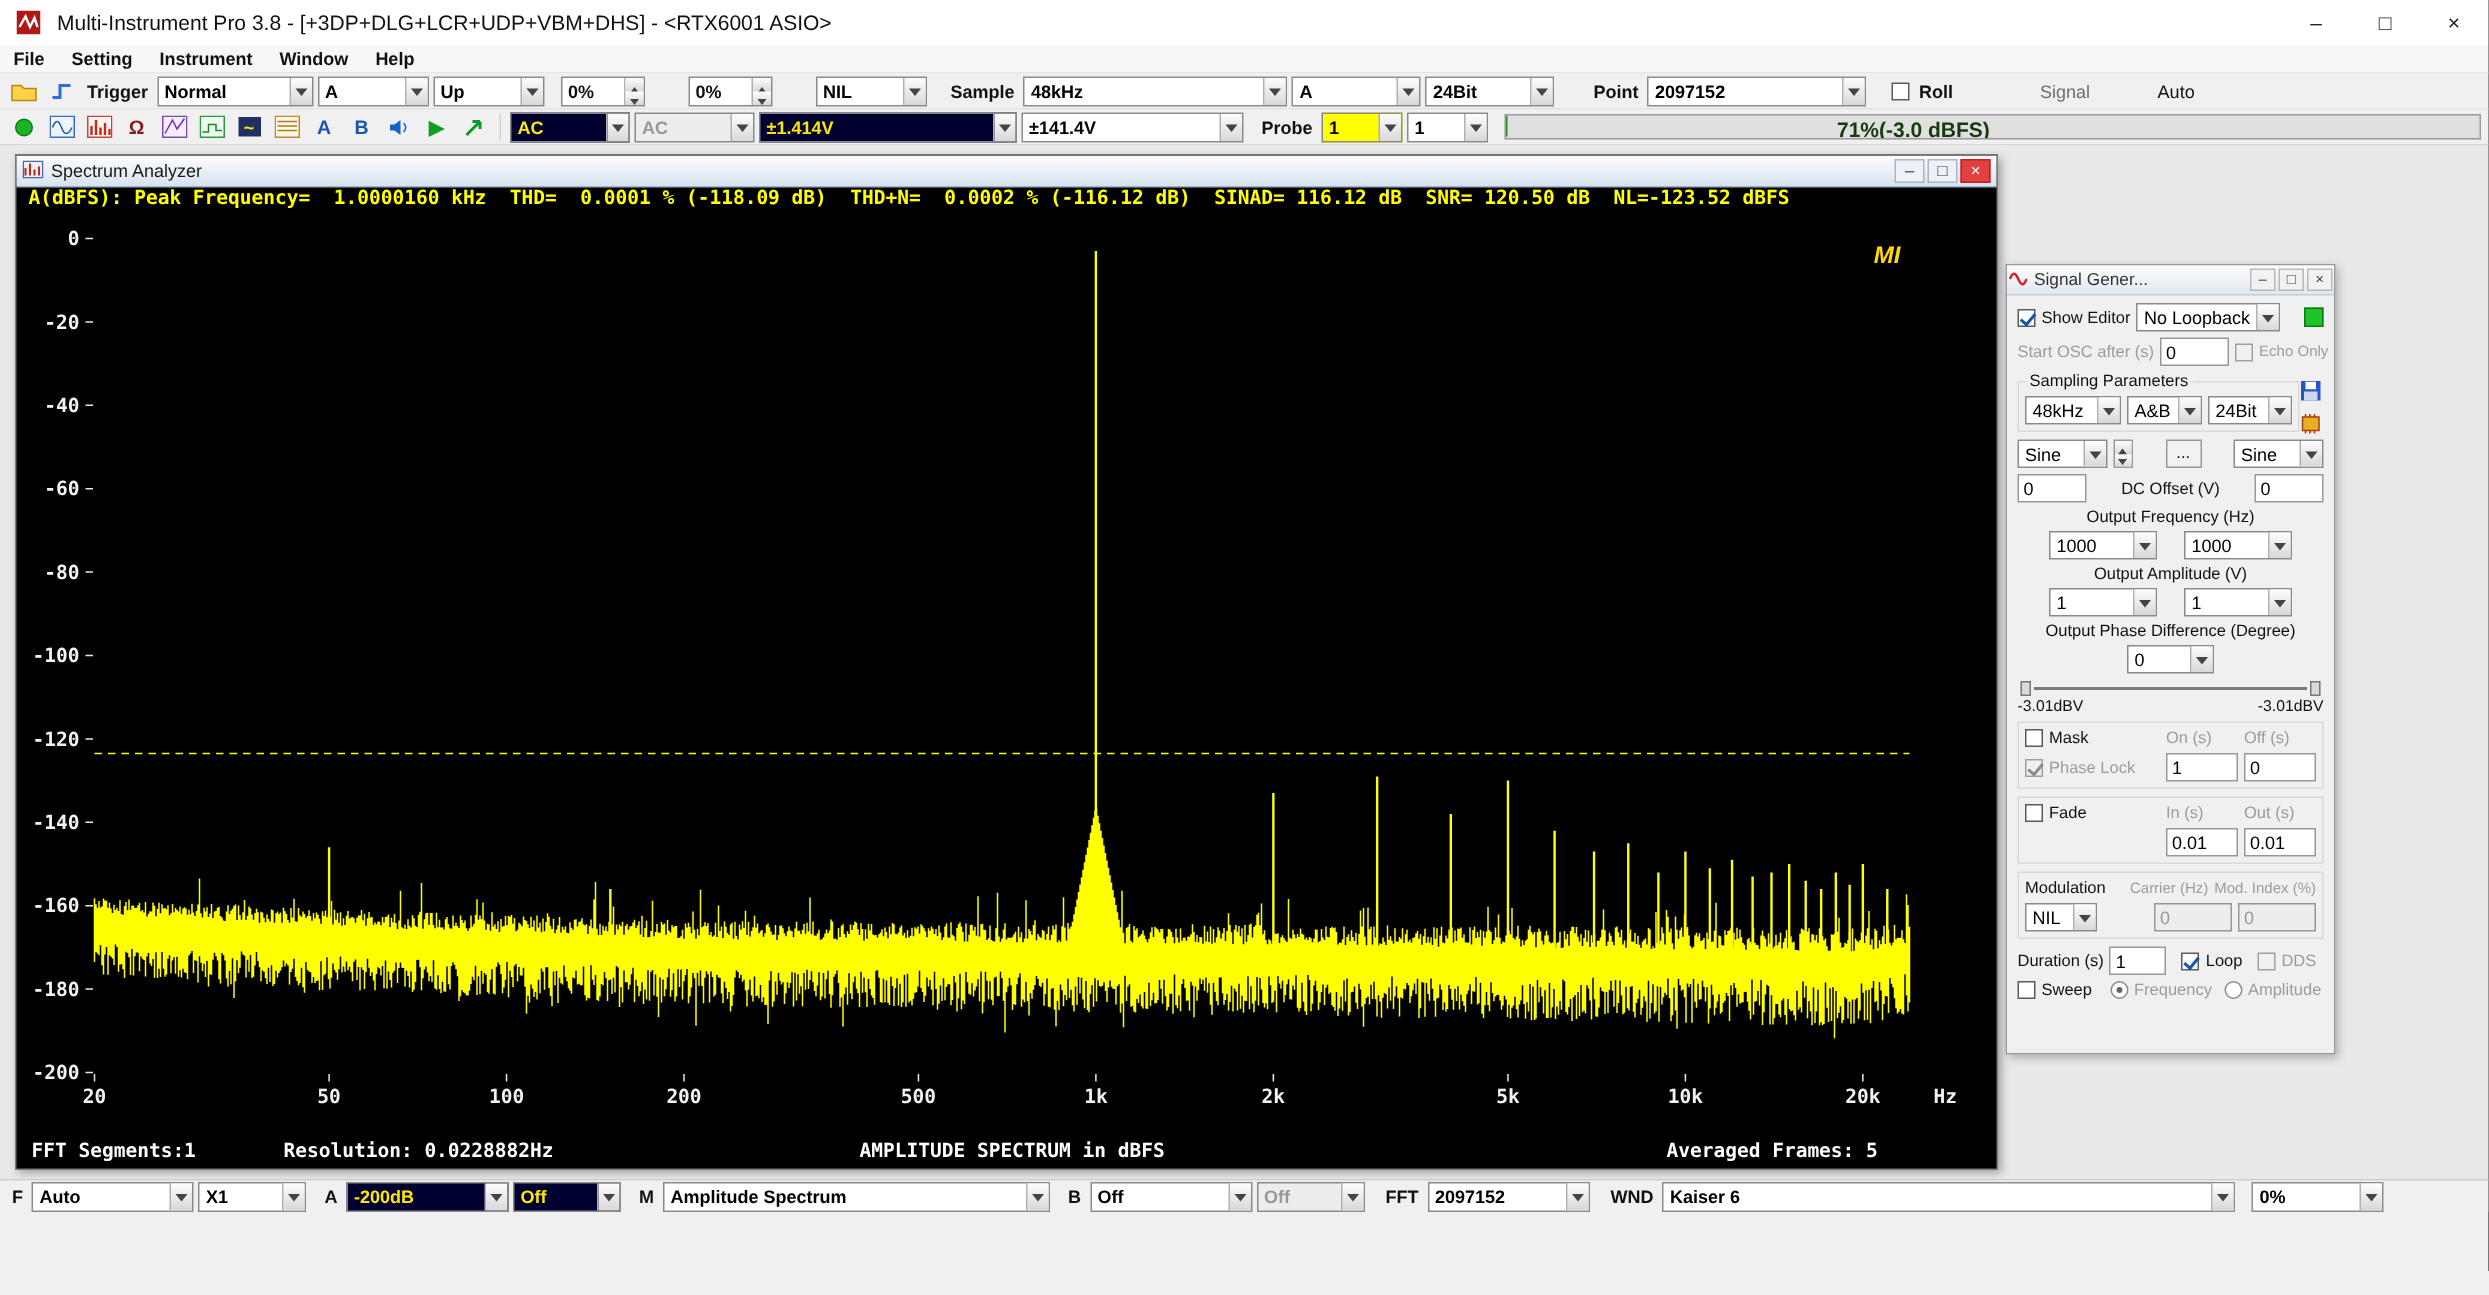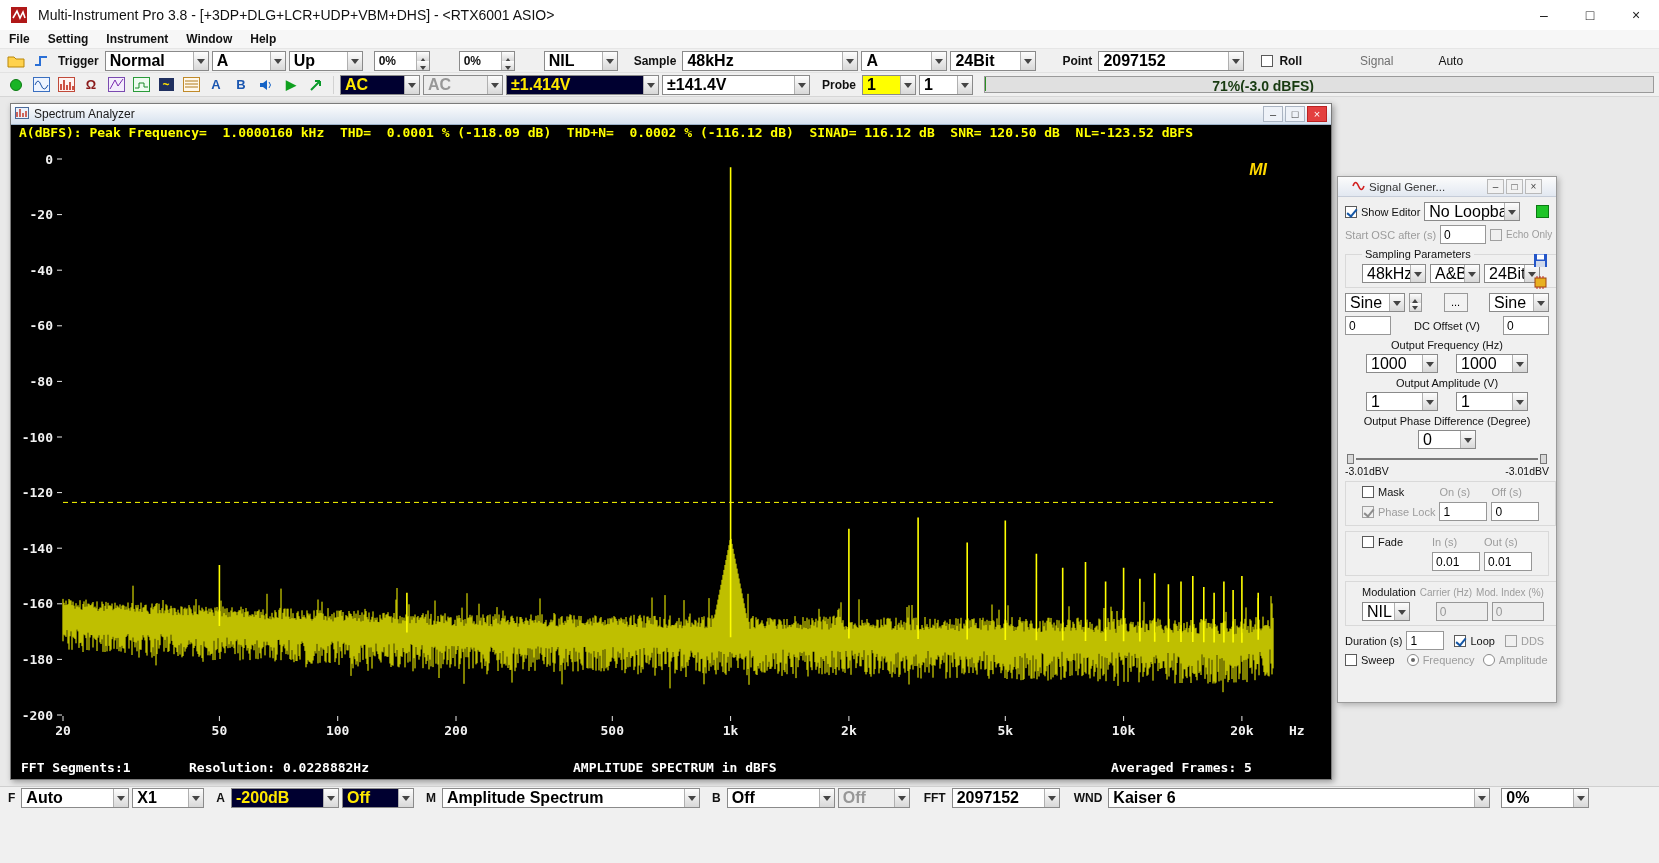--- a/index.html
+++ b/index.html
@@ -15,21 +15,21 @@
 .mitem{padding:0 9px;font-size:12px;}
 .toolbar{position:absolute;left:0;right:0;background:#f0f0f0;display:flex;align-items:center;gap:3px;padding:0 5px;}
 .tb1{top:49px;height:24px;border-bottom:1px solid #e2e2e2;}
 .tb2{top:73px;height:24px;border-bottom:1px solid #d6d6d6;}
 .tbbottom{top:786px;height:22px;border-top:1px solid #cfcfcf;}
 .tlabel{font-weight:700;font-size:12px;padding:0 3px;white-space:nowrap;}
 .ticon{width:22px;height:20px;display:flex;align-items:center;justify-content:center;flex:none;font-weight:700;}
 .sep{width:1px;height:18px;background:#d2d2d2;margin:0 3px;flex:none;}
 
 
-.combo{display:inline-flex;align-items:center;height:20px;background:#fff;border:1px solid #8a8a8a;font-weight:700;font-size:16px;color:#000;flex:none;}
+.combo{display:inline-flex;align-items:center;height:20px;background:#fff;border:1px solid #8a8a8a;font-weight:700;font-size:12px;color:#000;flex:none;}
 .combo .cv{flex:1;padding:0 2px 0 4px;white-space:nowrap;overflow:hidden;}
 .combo .ca{width:15px;height:100%;display:flex;align-items:center;justify-content:center;background:linear-gradient(#fdfdfd,#d8d8d8);border-left:1px solid #b0b0b0;flex:none;}
 .combo .ca::after{content:"";border:4px solid transparent;border-top:5px solid #444;margin-top:5px;}
 .combo.dark{background:#000030;color:#ffe800;}
 .combo.ybg{background:#ffff00;}
 .combo.dis{background:#ededed;color:#979797;}
 .spinner{display:inline-flex;height:20px;background:#fff;border:1px solid #8a8a8a;flex:none;}
 .spinner .sv{font-weight:700;font-size:12px;padding:0 4px;display:flex;align-items:center;}
 .sbt{width:13px;display:flex;flex-direction:column;border-left:1px solid #b0b0b0;}
 .sbt i{flex:1;background:linear-gradient(#fdfdfd,#d8d8d8);position:relative;}
@@ -63,29 +63,29 @@
 .mwbtn.red{background:#e34040;border-color:#b22;color:#fff;}
 .readout{height:22px;line-height:22px;color:#ffff00;font:700 13px "DejaVu Sans Mono",monospace;padding-left:8px;white-space:pre;overflow:hidden;}
 #spectrum-svg{display:block;}
 .axl{fill:#f2f2f2;font:700 13px "DejaVu Sans Mono",monospace;}
 .milogo{fill:#ffd900;font:italic 700 16px "Liberation Sans",sans-serif;}
 .specfooter{position:relative;height:18px;color:#ffffff;font:700 13px "DejaVu Sans Mono",monospace;}
 .specfooter span{position:absolute;top:1px;white-space:pre;}
 
 
 .siggen{position:absolute;left:1337px;top:79px;width:220px;height:527px;background:#f0f0f0;border:1px solid #9a9a9a;box-shadow:2px 2px 6px rgba(0,0,0,.25);}
-.sgtitle{height:20px;display:flex;align-items:center;padding:0 14px;background:linear-gradient(#fcfcfc,#e2e8f1);border-bottom:1px solid #c5ccd8;font-size:11.5px;color:#333;}
+.sgtitle{height:20px;display:flex;align-items:center;padding:0 1px;background:linear-gradient(#fcfcfc,#e2e8f1);border-bottom:1px solid #c5ccd8;font-size:11.5px;color:#333;}
 .sgtext{margin-left:4px;flex:1;white-space:nowrap;overflow:hidden;}
 .sgbtn{width:17px;height:15px;display:flex;align-items:center;justify-content:center;font-size:10px;border:1px solid #b9b9b9;background:#f2f2f2;margin-left:2px;color:#444;}
 .sgbody{padding:5px 7px 0;overflow:hidden;height:505px;}
 .row{display:flex;align-items:center;gap:4px;margin-bottom:4px;}
 .spread{justify-content:space-between;}
 .centered{justify-content:center;gap:18px;}
 .clabel{text-align:center;font-size:11px;margin:1px 0 3px;}
-.group{border:1px solid #d9d9d9;padding:4px 16px 0;margin:0 0 5px;}
+.group{border:1px solid #d9d9d9;padding:4px 4px 0;margin:0 0 5px;}
 .group legend{font-size:11px;padding:0 3px;}
 .greenbtn{width:13px;height:13px;background:#1ec428;border:1px solid #0a7a12;margin-left:auto;flex:none;}
 .sgwrap{position:relative;margin-bottom:5px;padding-right:24px;}
 .sideicons{position:absolute;right:0;top:4px;display:flex;flex-direction:column;gap:5px;}
 .sideicon{width:17px;height:17px;display:flex;align-items:center;justify-content:center;}
 .updown{width:13px;height:19px;display:inline-flex;flex-direction:column;border:1px solid #999;flex:none;}
 .updown i{flex:1;background:linear-gradient(#fdfdfd,#d8d8d8);position:relative;}
 .updown i.up::after{content:"";position:absolute;left:2px;top:2px;border:3px solid transparent;border-bottom:4px solid #444;}
 .updown i.dn::after{content:"";position:absolute;left:2px;top:3px;border:3px solid transparent;border-top:4px solid #444;}
 .sbtnsm{width:24px;height:19px;border:1px solid #999;background:#f2f2f2;font-size:11px;line-height:1;font-family:"Liberation Sans",sans-serif;}
@@ -252,21 +252,21 @@
     </span>
   <span class="sep"></span>
   <span class="combo dark" style="width:80px">
       <span class="cv">AC</span>
       <span class="ca"></span>
     </span>
   <span class="combo dis" style="width:80px">
       <span class="cv">AC</span>
       <span class="ca"></span>
     </span>
-  <span class="combo dark" style="width:153px">
+  <span class="combo dark" style="width:172px">
       <span class="cv">±1.414V</span>
       <span class="ca"></span>
     </span>
   <span class="combo" style="width:148px">
       <span class="cv">±141.4V</span>
       <span class="ca"></span>
     </span>
   <span class="tlabel" style="margin-left:6px">Probe</span>
   <span class="combo ybg" style="width:54px">
       <span class="cv">1</span>

